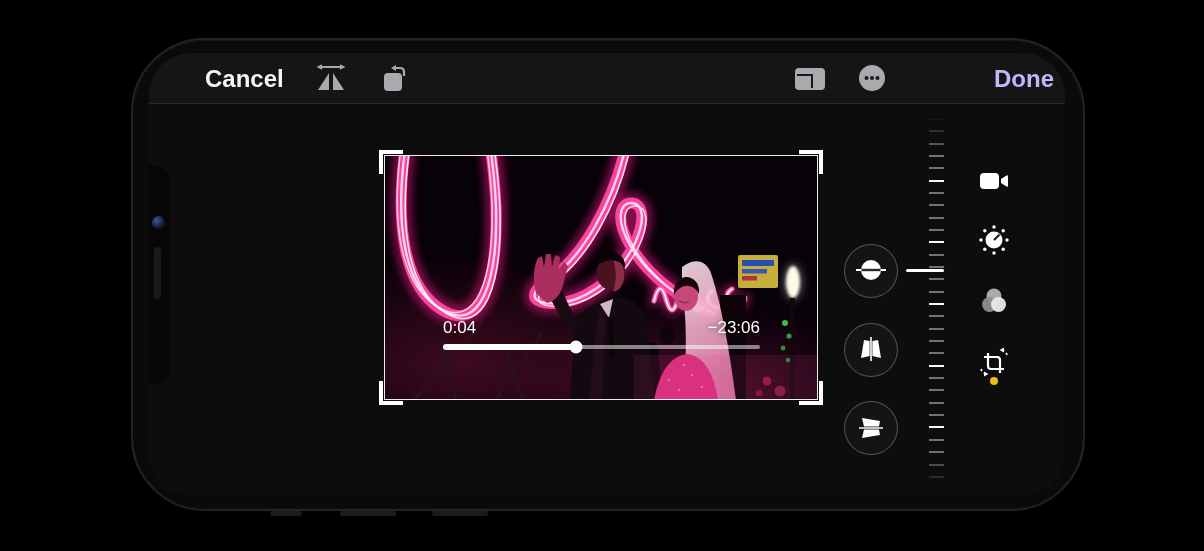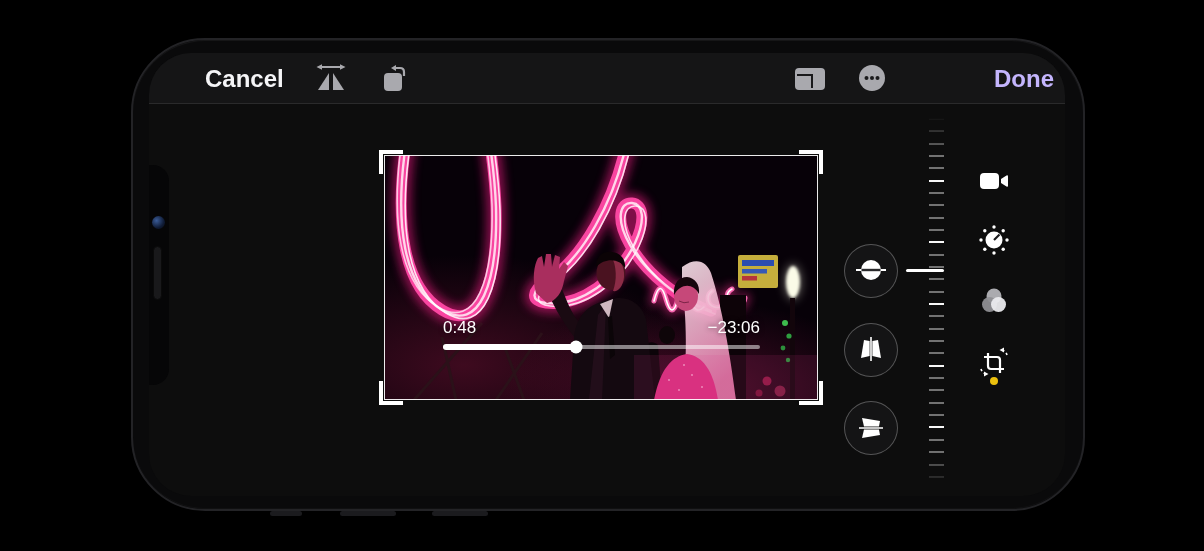--- a/index.html
+++ b/index.html
@@ -212,21 +212,21 @@
       </svg>
 
       <div class="crop-border"></div>
       <div class="bracket br-tl"></div>
       <div class="bracket br-tr"></div>
       <div class="bracket br-bl"></div>
       <div class="bracket br-br"></div>
 
       <div class="scrubber">
         <div class="time-row">
-          <span>0:48</span>
+          <span>0:04</span>
           <span>−23:06</span>
         </div>
         <div class="track">
           <div class="played" style="width: 42%;"></div>
           <div class="knob" style="left: 42%;"></div>
         </div>
       </div>
     </div>
 
     <button class="tool-circle" style="top:191px;">

